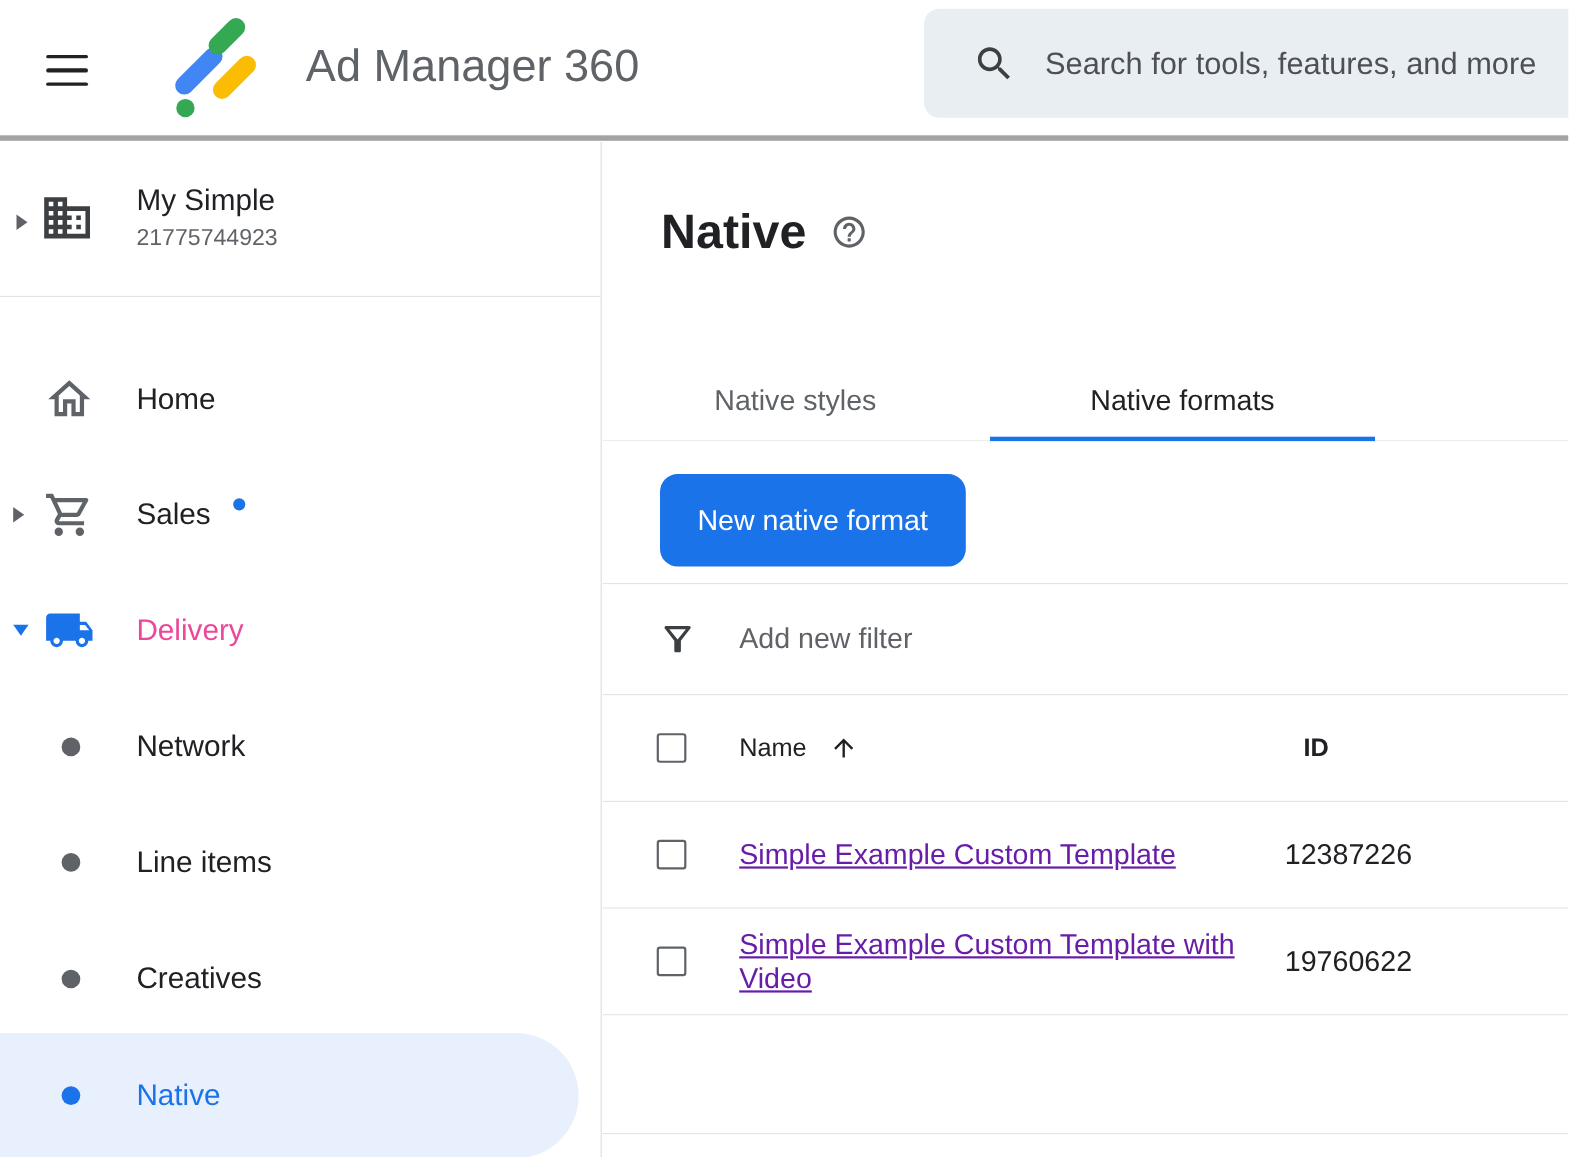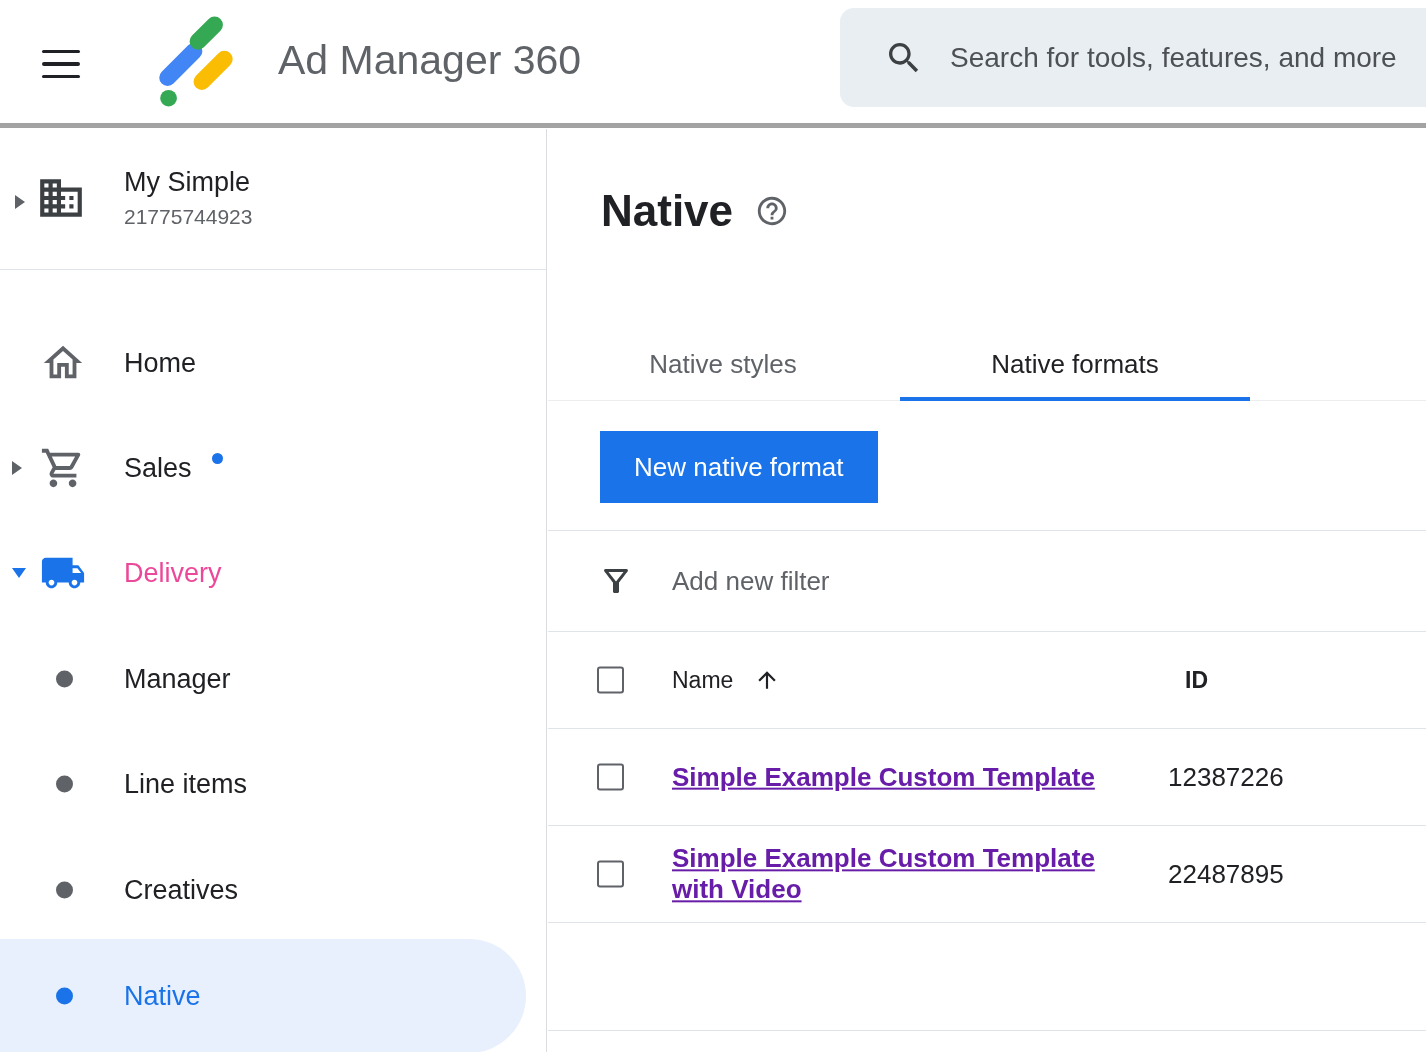--- a/index.html
+++ b/index.html
@@ -45,38 +45,38 @@
   .page-title-row { position:absolute; left:53px; top:54px; height:58px; display:flex; align-items:center; gap:22px; }
   .page-title { font-size:44px; color:#202124; }
   .help-icon { width:34px; height:34px; cursor:pointer; }
 
   .tabbar { position:absolute; left:0; right:0; top:200px; height:73px; border-bottom:1px solid #ebedef; }
   .tab { position:absolute; top:0; height:73px; display:flex; align-items:center; justify-content:center; font-size:26px; font-weight:500; color:#5f6368; cursor:pointer; }
   .tab-styles { left:30px; width:290px; }
   .tab-formats { left:352px; width:350px; color:#202124; }
   .tab-formats::after { content:""; position:absolute; left:0; right:0; bottom:0; height:4px; background:#1a73e8; }
 
-  .new-format-btn { position:absolute; left:52px; top:303px; height:72px; padding:0 34px; background:#1a73e8; color:#fff; font-size:26px; font-weight:500; border:none; border-radius:0; display:flex; align-items:center; cursor:pointer; font-family:inherit; }
+  .new-format-btn { position:absolute; left:52px; top:303px; height:84px; padding:0 34px; background:#1a73e8; color:#fff; font-size:26px; font-weight:500; border:none; border-radius:16px; display:flex; align-items:center; cursor:pointer; font-family:inherit; }
 
   .filter-row { position:absolute; left:0; right:0; top:402px; height:102px; border-top:1px solid #e0e3e7; border-bottom:1px solid #e0e3e7; cursor:pointer; }
   .filter-row > * { position:absolute; top:50%; transform:translateY(-50%); }
   .filter-row .funnel { left:50px; width:36px; height:36px; }
   .filter-label { left:124px; font-size:26px; color:#5f6368; }
 
   .table-header, .trow { position:absolute; left:0; right:0; border-bottom:1px solid #e0e3e7; }
   .table-header { top:504px; height:97px; }
   .row-1 { top:601px; height:97px; }
   .row-2 { top:698px; height:97px;padding-left:46px; }
   .row-empty { top:795px; height:108px; }
   .table-header > *, .trow > * { position:absolute; top:50%; transform:translateY(-50%); }
   .checkbox { left:49px; width:27px; height:27px; border:2.5px solid #5f6368; border-radius:3px; background:#fff; cursor:pointer; }
   .col-name { left:124px; font-size:23px; font-weight:400; color:#202124; }
   .sort-arrow { left:206px; width:26px; height:26px; cursor:pointer; }
   .col-id { left:637px; font-size:23px; font-weight:600; color:#202124;text-align:right; }
-  .cell-name { left:124px; font-size:26px; color:#681da8; text-decoration:underline; max-width:478px; line-height:1.18; display:block;font-weight:bold; }
+  .cell-name { left:124px; font-size:26px; color:#681da8; text-decoration:underline; max-width:478px; line-height:1.18; display:block; }
   .cell-id { left:620px; font-size:26px; color:#202124; }
 </style>
 </head>
 <body>
 
 <div class="screen">
 
   <header class="topbar">
     <div class="menu-btn">
       <span></span>
@@ -135,21 +135,21 @@
         <polygon points="2,2 16,2 9,12" fill="#1a73e8"></polygon>
       </svg>
       <svg class="nav-icon" viewBox="0 0 24 24">
         <path fill="#1a73e8" d="M20 8h-3V4H3c-1.1 0-2 .9-2 2v11h2c0 1.66 1.34 3 3 3s3-1.34 3-3h6c0 1.66 1.34 3 3 3s3-1.34 3-3h2v-5l-3-4zM6 18.5c-.83 0-1.5-.67-1.5-1.5s.67-1.5 1.5-1.5 1.5.67 1.5 1.5-.67 1.5-1.5 1.5zm13.5-9l1.96 2.5H17V9.5h2.5zm-1.5 9c-.83 0-1.5-.67-1.5-1.5s.67-1.5 1.5-1.5 1.5.67 1.5 1.5-.67 1.5-1.5 1.5z"></path>
       </svg>
       <span class="label">Delivery</span>
     </div>
 
     <div class="nav-item" style="top:497px">
       <span class="sub-dot"></span>
-      <span class="label">Manager</span>
+      <span class="label">Network</span>
     </div>
 
     <div class="nav-item" style="top:602px">
       <span class="sub-dot"></span>
       <span class="label">Line items</span>
     </div>
 
     <div class="nav-item" style="top:708px">
       <span class="sub-dot"></span>
       <span class="label">Creatives</span>
@@ -195,19 +195,19 @@
 
     <div class="trow row-1">
       <div class="checkbox"></div>
       <a class="cell-name" href="#">Simple Example Custom Template</a>
       <span class="cell-id">12387226</span>
     </div>
 
     <div class="trow row-2">
       <div class="checkbox"></div>
       <a class="cell-name" href="#">Simple Example Custom Template with Video</a>
-      <span class="cell-id">22487895</span>
+      <span class="cell-id">19760622</span>
     </div>
 
     <div class="trow row-empty"></div>
 
   </main>
 </div>
 
 </body></html>

